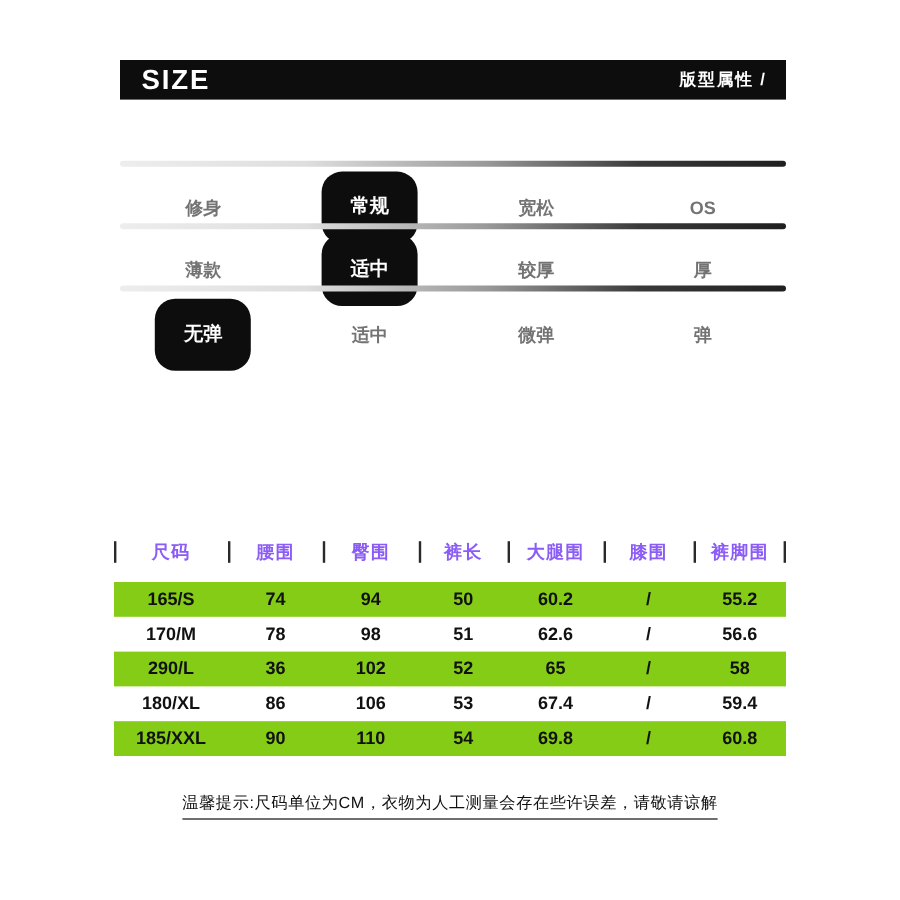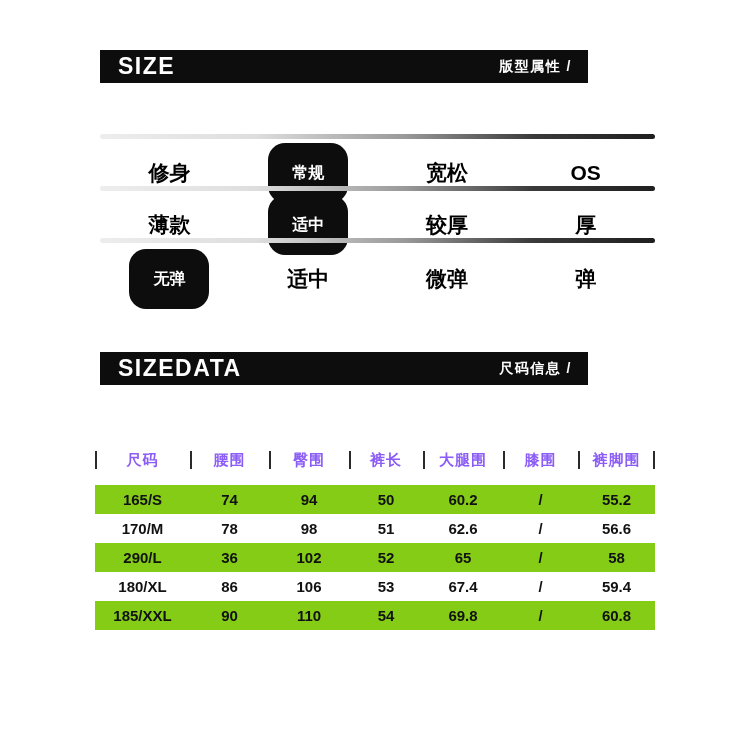--- a/index.html
+++ b/index.html
@@ -2,41 +2,41 @@
 <html><head>
 <meta charset="utf-8">
 <style>
   html,body{margin:0;padding:0;background:#ffffff;}
   .canvas{
     position:relative;width:750px;height:750px;background:#ffffff;overflow:hidden;
     font-family:"Liberation Sans", sans-serif;color:#111;
   }
   
   .bar{
-    position:absolute;left:100px;width:488px;height:33px;background:#0d0d0d;color:#ffffff;
+    position:absolute;left:100px;width:555px;height:33px;background:#0d0d0d;color:#ffffff;
     display:flex;align-items:center;justify-content:space-between;
     padding:0 16px 0 18px;box-sizing:border-box;
   }
   #size-bar{top:50px;}
   #sizedata-bar{top:352px;}
   .bar-title{font-size:23px;font-weight:bold;letter-spacing:1.5px;}
   .bar-subtitle{font-size:14px;font-weight:bold;letter-spacing:1.5px;}
   
   .divider{
     position:absolute;left:100px;width:555px;height:5px;border-radius:3px;
     background:linear-gradient(to right,#ededed 0%,#dedede 28%,#999999 55%,#3a3a3a 78%,#1f1f1f 100%);
   }
   .attr-row{
     position:absolute;left:100px;width:555px;height:32px;
     display:grid;grid-template-columns:repeat(4,1fr);align-items:center;justify-items:center;
   }
   .divider.row1{top:134px;} .attr-row.row1{top:143px;}
   .divider.row2{top:186px;} .attr-row.row2{top:195px;}
   .divider.row3{top:238px;} .attr-row.row3{top:249px;}
-  .attr-label{font-size:21px;font-weight:bold;color:#000000;}
+  .attr-label{font-size:15px;font-weight:bold;color:#737373;}
   .attr-pill{
     background:#0d0d0d;color:#ffffff;font-size:16px;font-weight:bold;
     padding:22px 24px;border-radius:17px;line-height:1;
   }
   
   #size-table{position:absolute;left:95px;top:448px;width:560px;}
   .thead{
     display:grid;grid-template-columns:95px 79px 80px 74px 80px 75px 77px;
     height:24px;align-items:center;margin-bottom:13px;
   }
@@ -89,24 +89,20 @@
       </div>
       <div class="divider row3"></div>
       <div class="attr-row row3">
         <span class="attr-pill">无弹</span>
         <span class="attr-label">适中</span>
         <span class="attr-label">微弹</span>
         <span class="attr-label">弹</span>
       </div>
     </div>
 
-  <header class="bar" id="sizedata-bar">
-    <span class="bar-title">SIZEDATA</span>
-    <span class="bar-subtitle">尺码信息 /</span>
-  </header>
 
   <div id="size-table">
     <div class="thead" id="table-head">
         <div class="th">尺码</div>
         <div class="th">腰围</div>
         <div class="th">臀围</div>
         <div class="th">裤长</div>
         <div class="th">大腿围</div>
         <div class="th">膝围</div>
         <div class="th">裤脚围</div>
@@ -153,14 +149,17 @@
           <div class="td">90</div>
           <div class="td">110</div>
           <div class="td">54</div>
           <div class="td">69.8</div>
           <div class="td">/</div>
           <div class="td">60.8</div>
         </div>
       </div>
   </div>
 
+  <div class="note-wrap">
+    <span class="note">温馨提示:尺码单位为CM，衣物为人工测量会存在些许误差，请敬请谅解</span>
+  </div>
 
 </div>
 
 </body></html>

